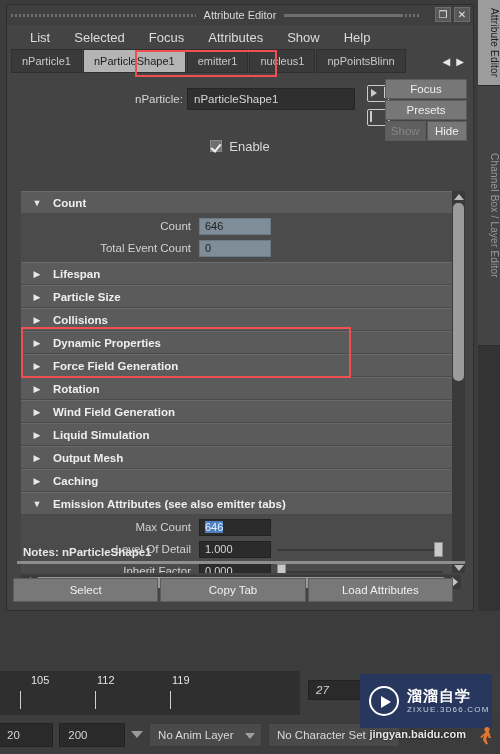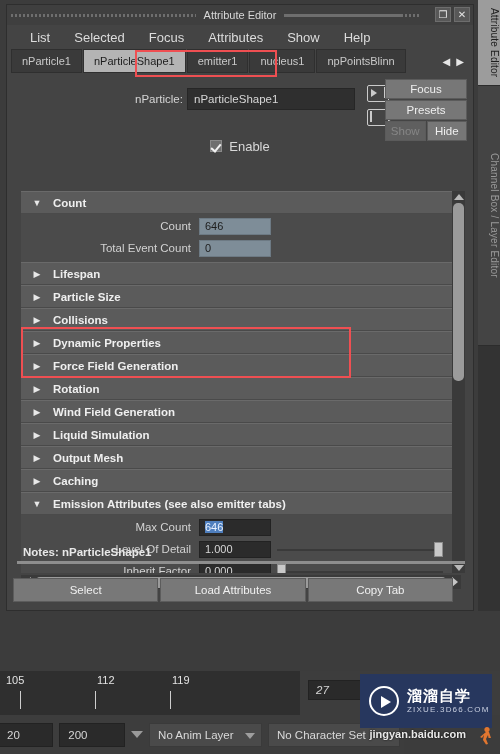--- a/index.html
+++ b/index.html
@@ -339,28 +339,28 @@
     <div class="notes">
       <div class="notes-txt">
         <span>Notes:</span>
         <span>nParticleShape1</span>
       </div>
       <div class="notes-line"></div>
     </div>
 
     <div class="btm-btns">
       <div class="bbtn">Select</div>
+      <div class="bbtn">Copy Tab</div>
       <div class="bbtn">Load Attributes</div>
-      <div class="bbtn">Copy Tab</div>
     </div>
   </div>
 
   <div class="timebar">
     <div class="ruler">
-      <div class="tnum" style="left:6px;">105</div>
+      <div class="tnum" style="left:31px;">105</div>
       <div class="tick" style="left:20px;"></div>
       <div class="tnum" style="left:97px;">112</div>
       <div class="tick" style="left:95px;"></div>
       <div class="tnum" style="left:172px;">119</div>
       <div class="tick" style="left:170px;"></div>
     </div>
 
     <div class="curframe">27</div>
 
     <div class="playctl">

